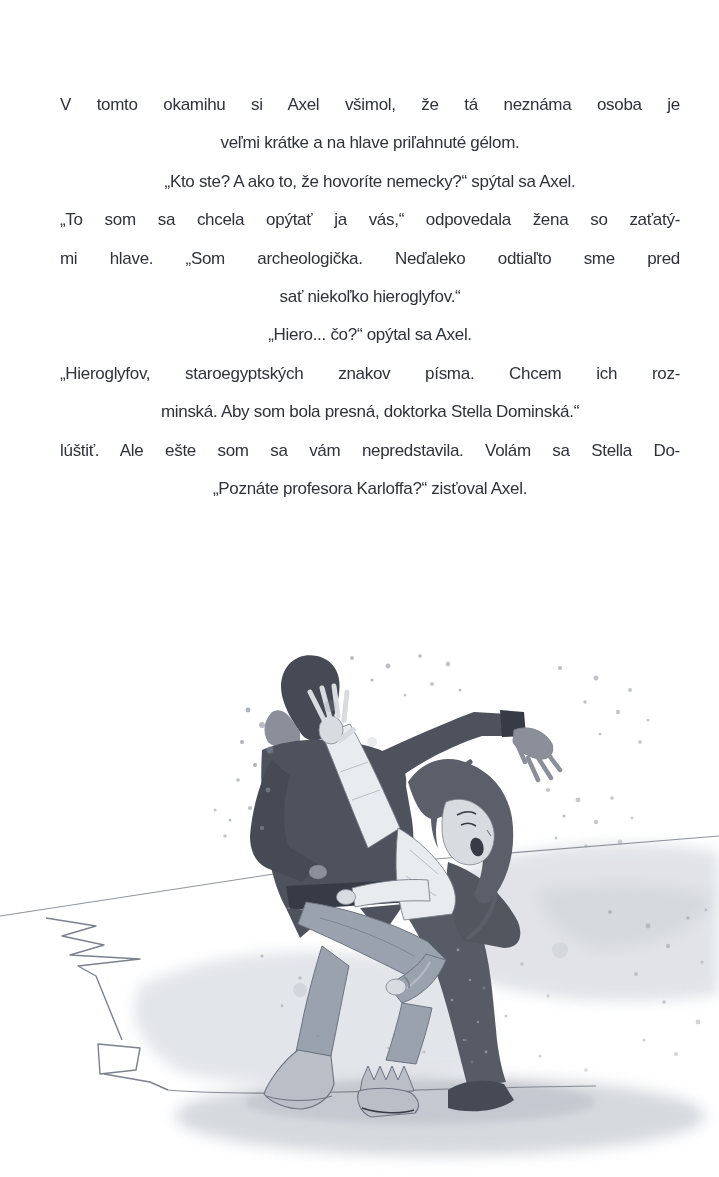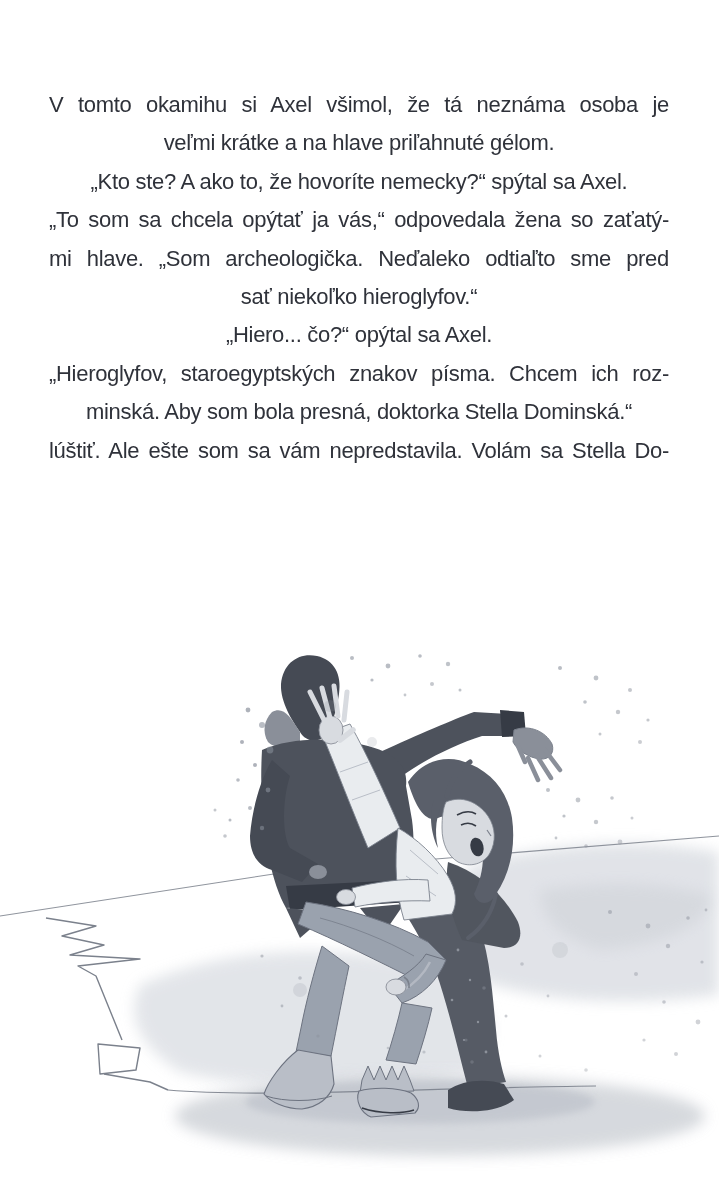--- a/index.html
+++ b/index.html
@@ -3,43 +3,44 @@
 <meta charset="utf-8">
 <style>
   html,body{margin:0;padding:0;}
   body{
     width:719px;height:1177px;
     background:var(--paper,#ffffff);
     position:relative;overflow:hidden;
     font-family:"Liberation Sans",sans-serif;
   }
   .text-block{
-    position:absolute;left:49px;top:86px;width:620px;
+    position:absolute;left:60px;top:86px;width:620px;
     color:var(--text-ink,#2f323a);
-    font-size:22px;line-height:38.4px;letter-spacing:-0.3px;
+    font-size:17px;line-height:38.4px;letter-spacing:-0.3px;
   }
   .line{white-space:nowrap;text-align:center;height:38.4px;}
   .line.j{text-align:justify;text-align-last:justify;}
   .illustration-wrap{position:absolute;left:0;top:650px;width:719px;height:527px;}
   svg{display:block;}
 </style>
 </head>
 <body>
 
 <div class="text-block">
   <div class="line j">V tomto okamihu si Axel všimol, že tá neznáma osoba je</div>
   <div class="line">veľmi krátke a na hlave priľahnuté gélom.</div>
   <div class="line">„Kto ste? A ako to, že hovoríte nemecky?“ spýtal sa Axel.</div>
   <div class="line j">„To som sa chcela opýtať ja vás,“ odpovedala žena so zaťatý-</div>
   <div class="line j">mi hlave. „Som archeologička. Neďaleko odtiaľto sme pred</div>
   <div class="line">sať niekoľko hieroglyfov.“</div>
   <div class="line">„Hiero... čo?“ opýtal sa Axel.</div>
   <div class="line j">„Hieroglyfov, staroegyptských znakov písma. Chcem ich roz-</div>
   <div class="line">minská. Aby som bola presná, doktorka Stella Dominská.“</div>
   <div class="line j">lúštiť. Ale ešte som sa vám nepredstavila. Volám sa Stella Do-</div>
+  <div class="line">„Poznáte profesora Karloffa?“ zisťoval Axel.</div>
 </div>
 
 <div class="illustration-wrap">
 <svg viewBox="0 0 719 527" width="719" height="527">
   <defs>
     <filter id="soft" x="-30%" y="-30%" width="160%" height="160%">
           <feGaussianBlur stdDeviation="7"></feGaussianBlur>
         </filter>
     <filter id="soft2" x="-30%" y="-30%" width="160%" height="160%">
           <feGaussianBlur stdDeviation="3.5"></feGaussianBlur>

